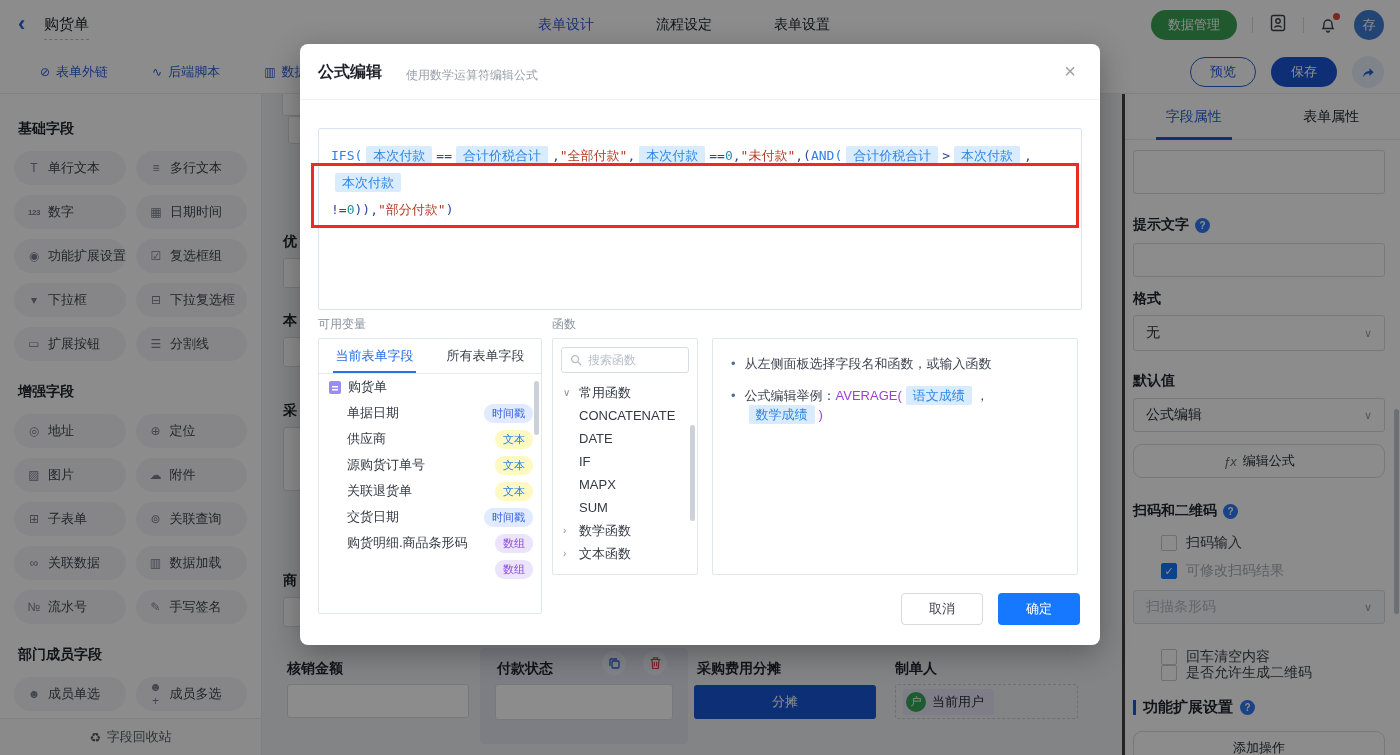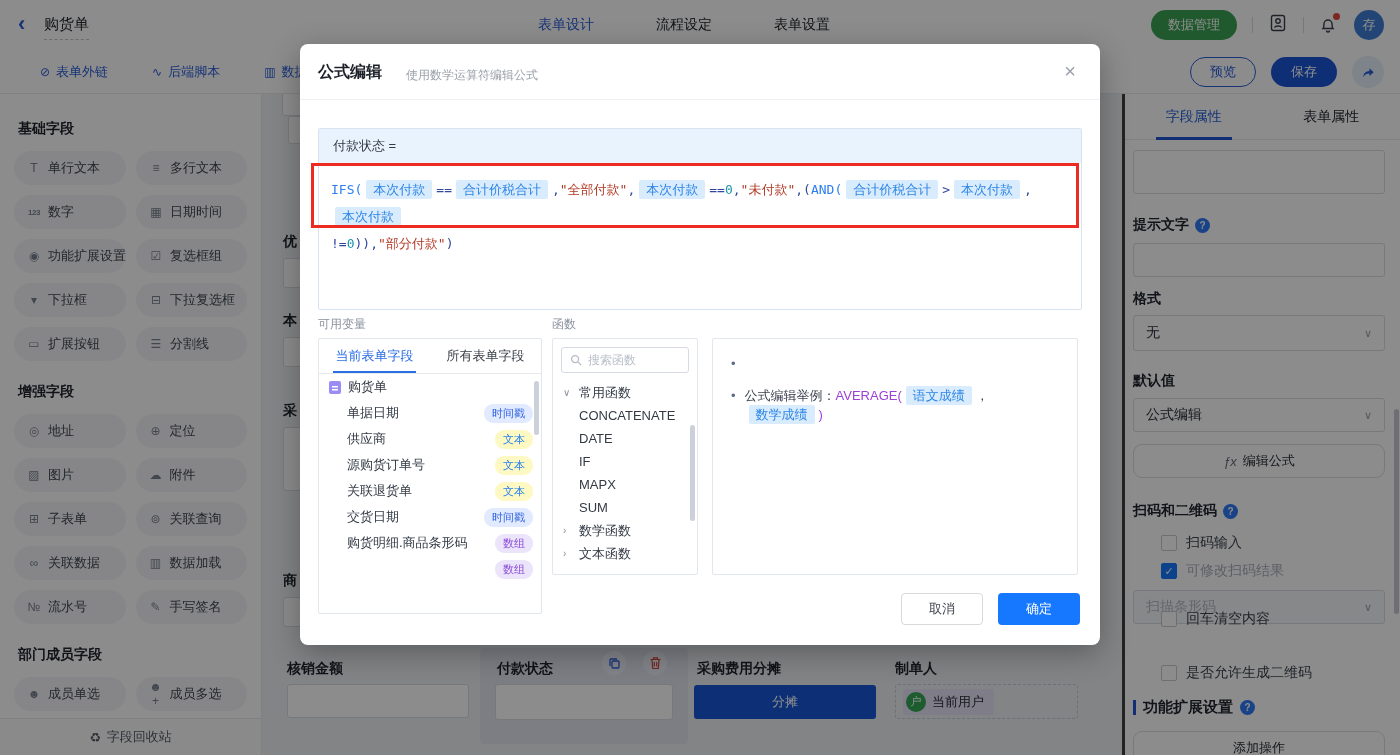--- a/index.html
+++ b/index.html
@@ -386,21 +386,21 @@
         <div class="cb-row" style="top: 468px;">
           <span class="cb on">✓</span>
           <span class="lb dim">可修改扫码结果</span>
         </div>
       </div>
     <div class="p-select disabled" style="top:496px; height:34px;">
       <span>扫描条形码</span>
       <span class="chev" data-icon="chevron-down-icon">∨</span>
     </div>
     <div id="cbs2">
-        <div class="cb-row" style="top: 516px; font-family: Liberation Mono, monospace;">
+        <div class="cb-row" style="top: 554px; font-family: Liberation Mono, monospace;">
           <span class="cb"></span>
           <span class="lb">回车清空内容</span>
         </div>
         <div class="cb-row" style="top: 570px;">
           <span class="cb"></span>
           <span class="lb">是否允许生成二维码</span>
         </div>
       </div>
     <div class="sec-hdr" style="top:604px;">
       <span class="sec-bar"></span>
@@ -416,21 +416,20 @@
   <div class="overlay"></div>
 
   <div class="modal">
     <div class="m-head">
       <span class="m-title">公式编辑</span>
       <span class="m-sub">使用数学运算符编辑公式</span>
       <span class="m-close" data-icon="close-icon">×</span>
     </div>
 
     <div class="editor">
-      <div class="ed-band">付款状态 =</div>
       <div class="ed-body">
         <div id="fl1"><span class="tk-kw">IFS(</span><span class="tk-chip">本次付款</span><span class="tk-op">==</span><span class="tk-chip">合计价税合计</span><span class="tk-pt">,</span><span class="tk-str">"全部付款"</span><span class="tk-pt">,</span><span class="tk-chip">本次付款</span><span class="tk-op">==</span><span class="tk-num">0</span><span class="tk-pt">,</span><span class="tk-str">"未付款"</span><span class="tk-pt">,(</span><span class="tk-kw">AND(</span><span class="tk-chip">合计价税合计</span><span class="tk-op">&gt;</span><span class="tk-chip">本次付款</span><span class="tk-pt">,</span><span class="tk-chip">本次付款</span></div>
         <div id="fl2"><span class="tk-op">!=</span><span class="tk-num">0</span><span class="tk-pt">)),</span><span class="tk-str">"部分付款"</span><span class="tk-pt">)</span></div>
       </div>
     </div>
     <div class="annot"></div>
 
     <span class="zone-lbl" style="left:18px; top:272px;">可用变量</span>
     <span class="zone-lbl" style="left:252px; top:272px;">函数</span>
 
@@ -503,20 +502,21 @@
             <span>文本函数</span>
           </div>
         </div>
       <div class="f-scroll"></div>
     </div>
 
     <div class="panel" style="left:412px; top:294px; width:366px; height:237px;">
       <div class="help">
         <div class="help-li">
           <span class="dot">•</span>
+          <span>从左侧面板选择字段名和函数，或输入函数</span>
         </div>
         <div class="help-li">
           <span class="dot">•</span>
           <span id="tip2"><span>公式编辑举例：</span><span class="h-fn">AVERAGE(</span><span class="h-chip">语文成绩</span><span>，</span><span class="h-chip">数学成绩</span><span class="h-fn">)</span></span>
         </div>
       </div>
     </div>
 
     <div class="m-cancel">取消</div>
     <div class="m-ok">确定</div>

